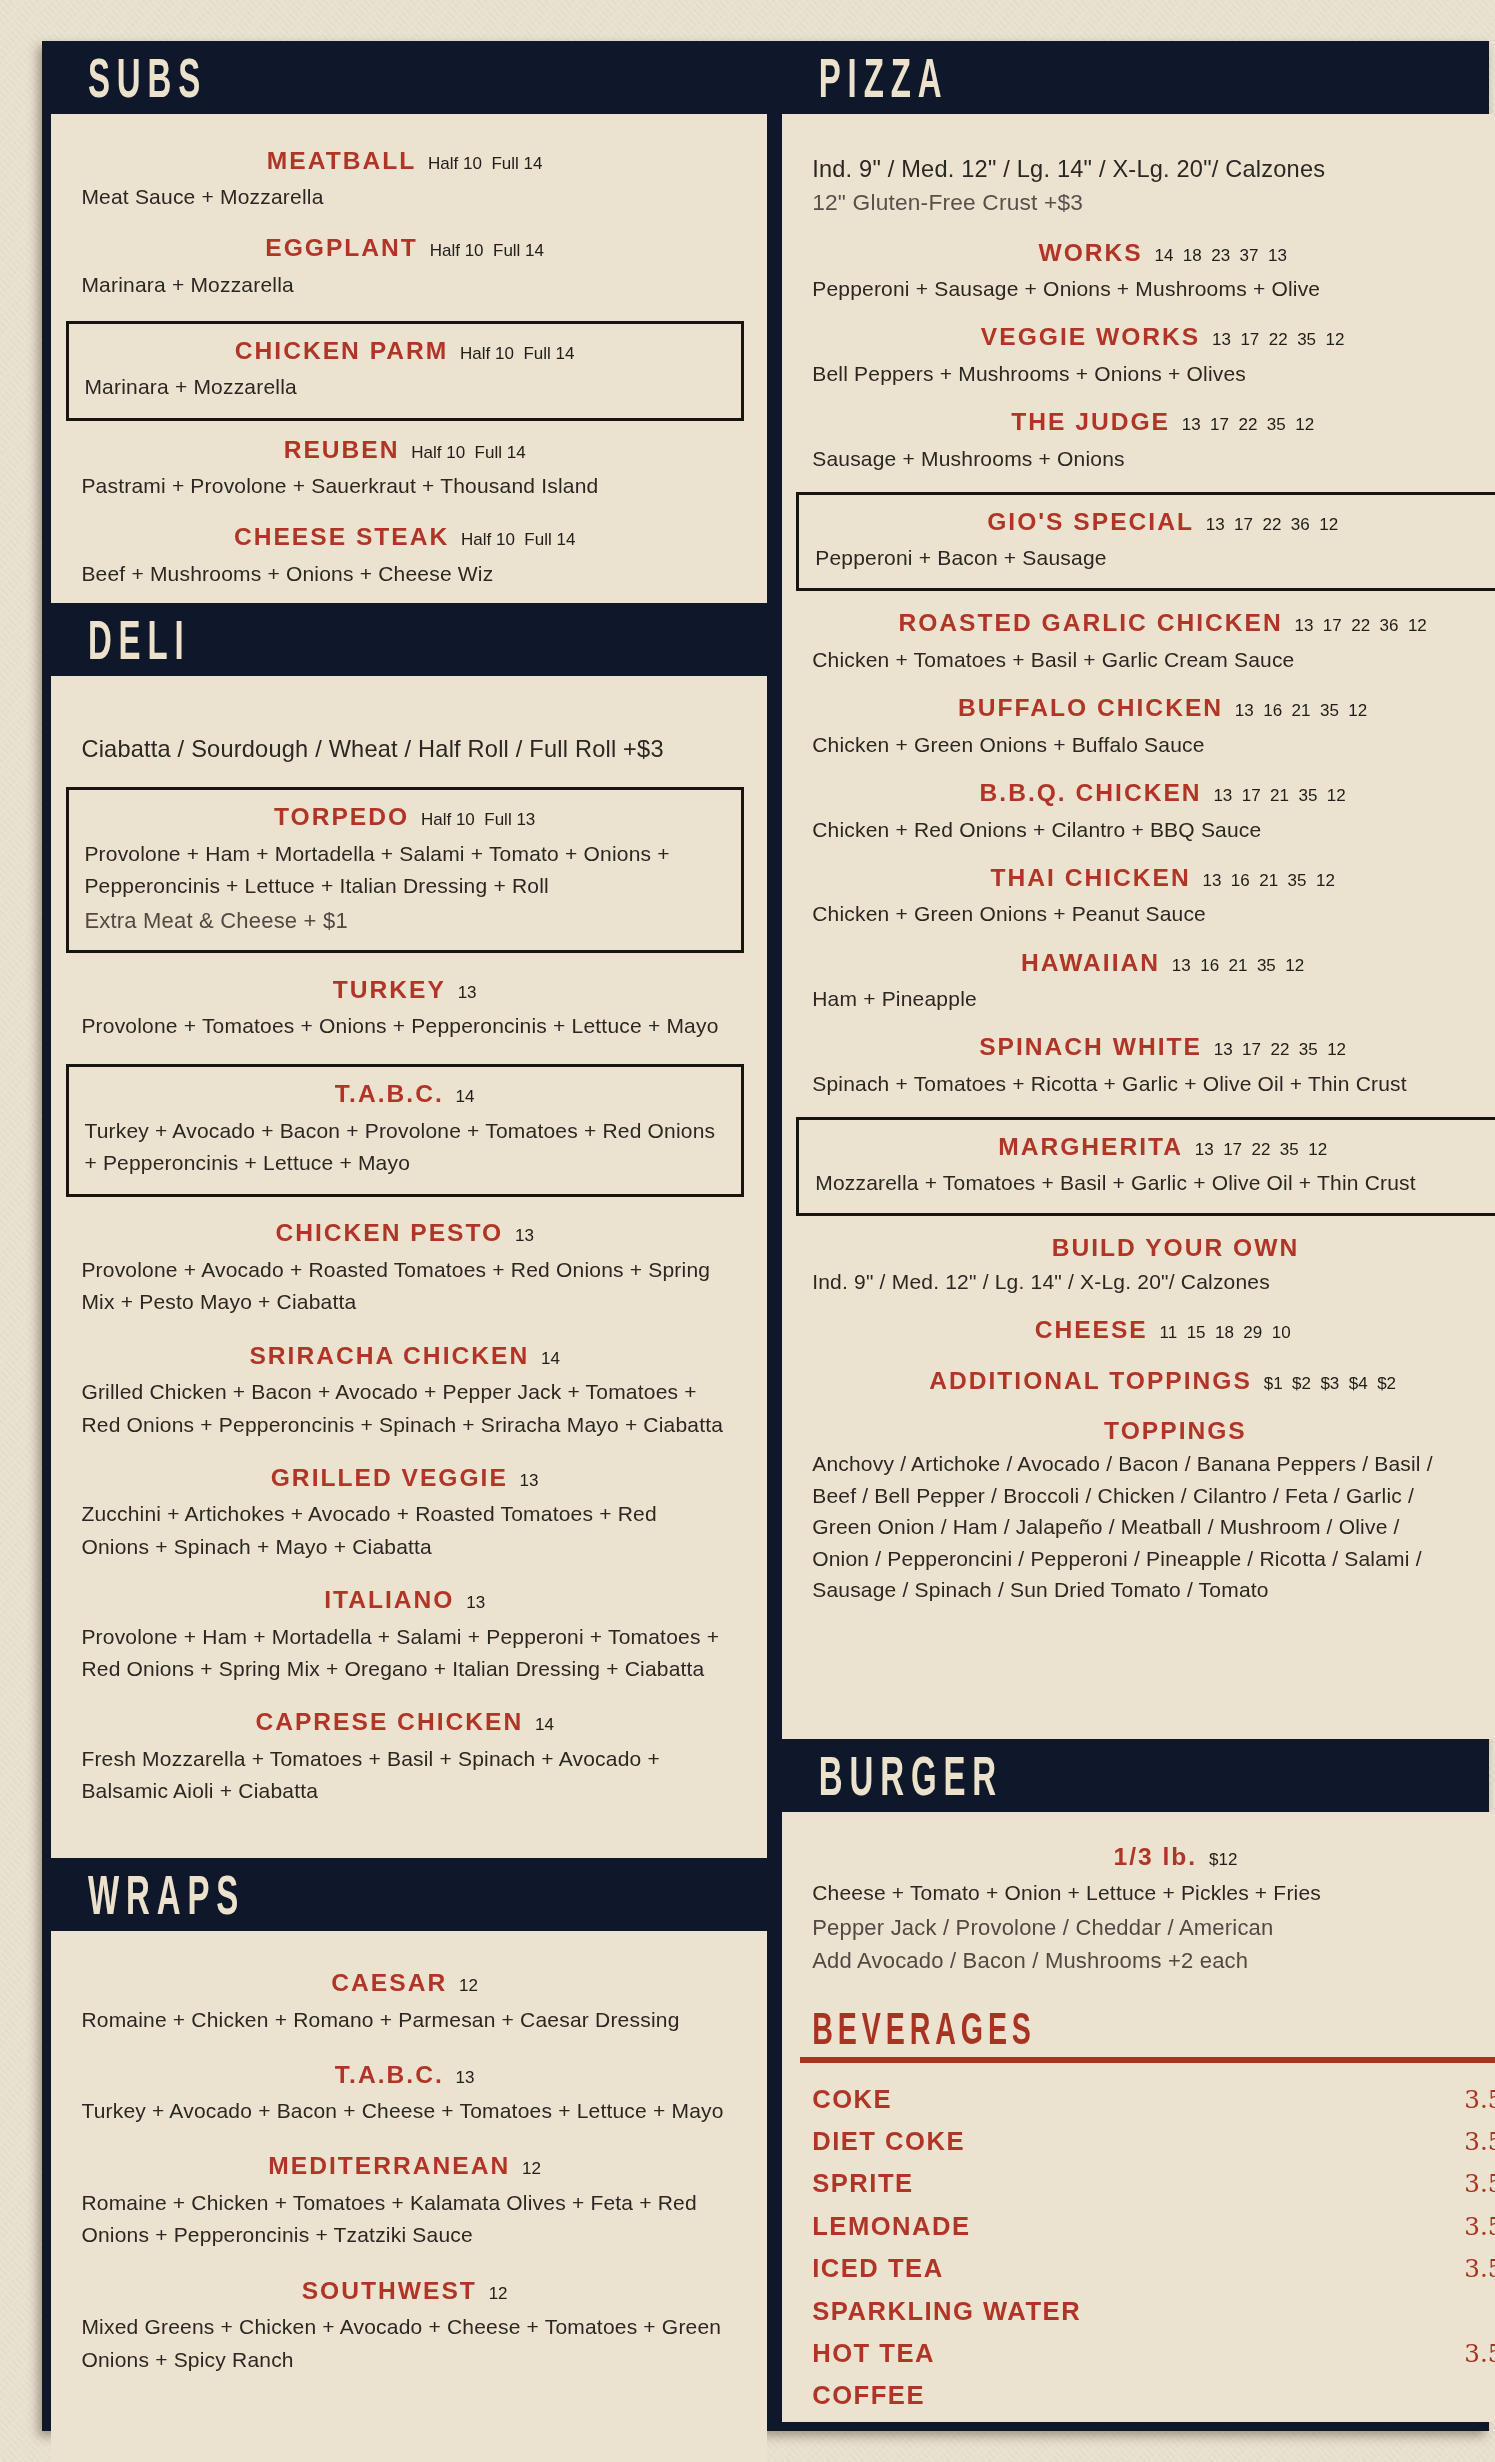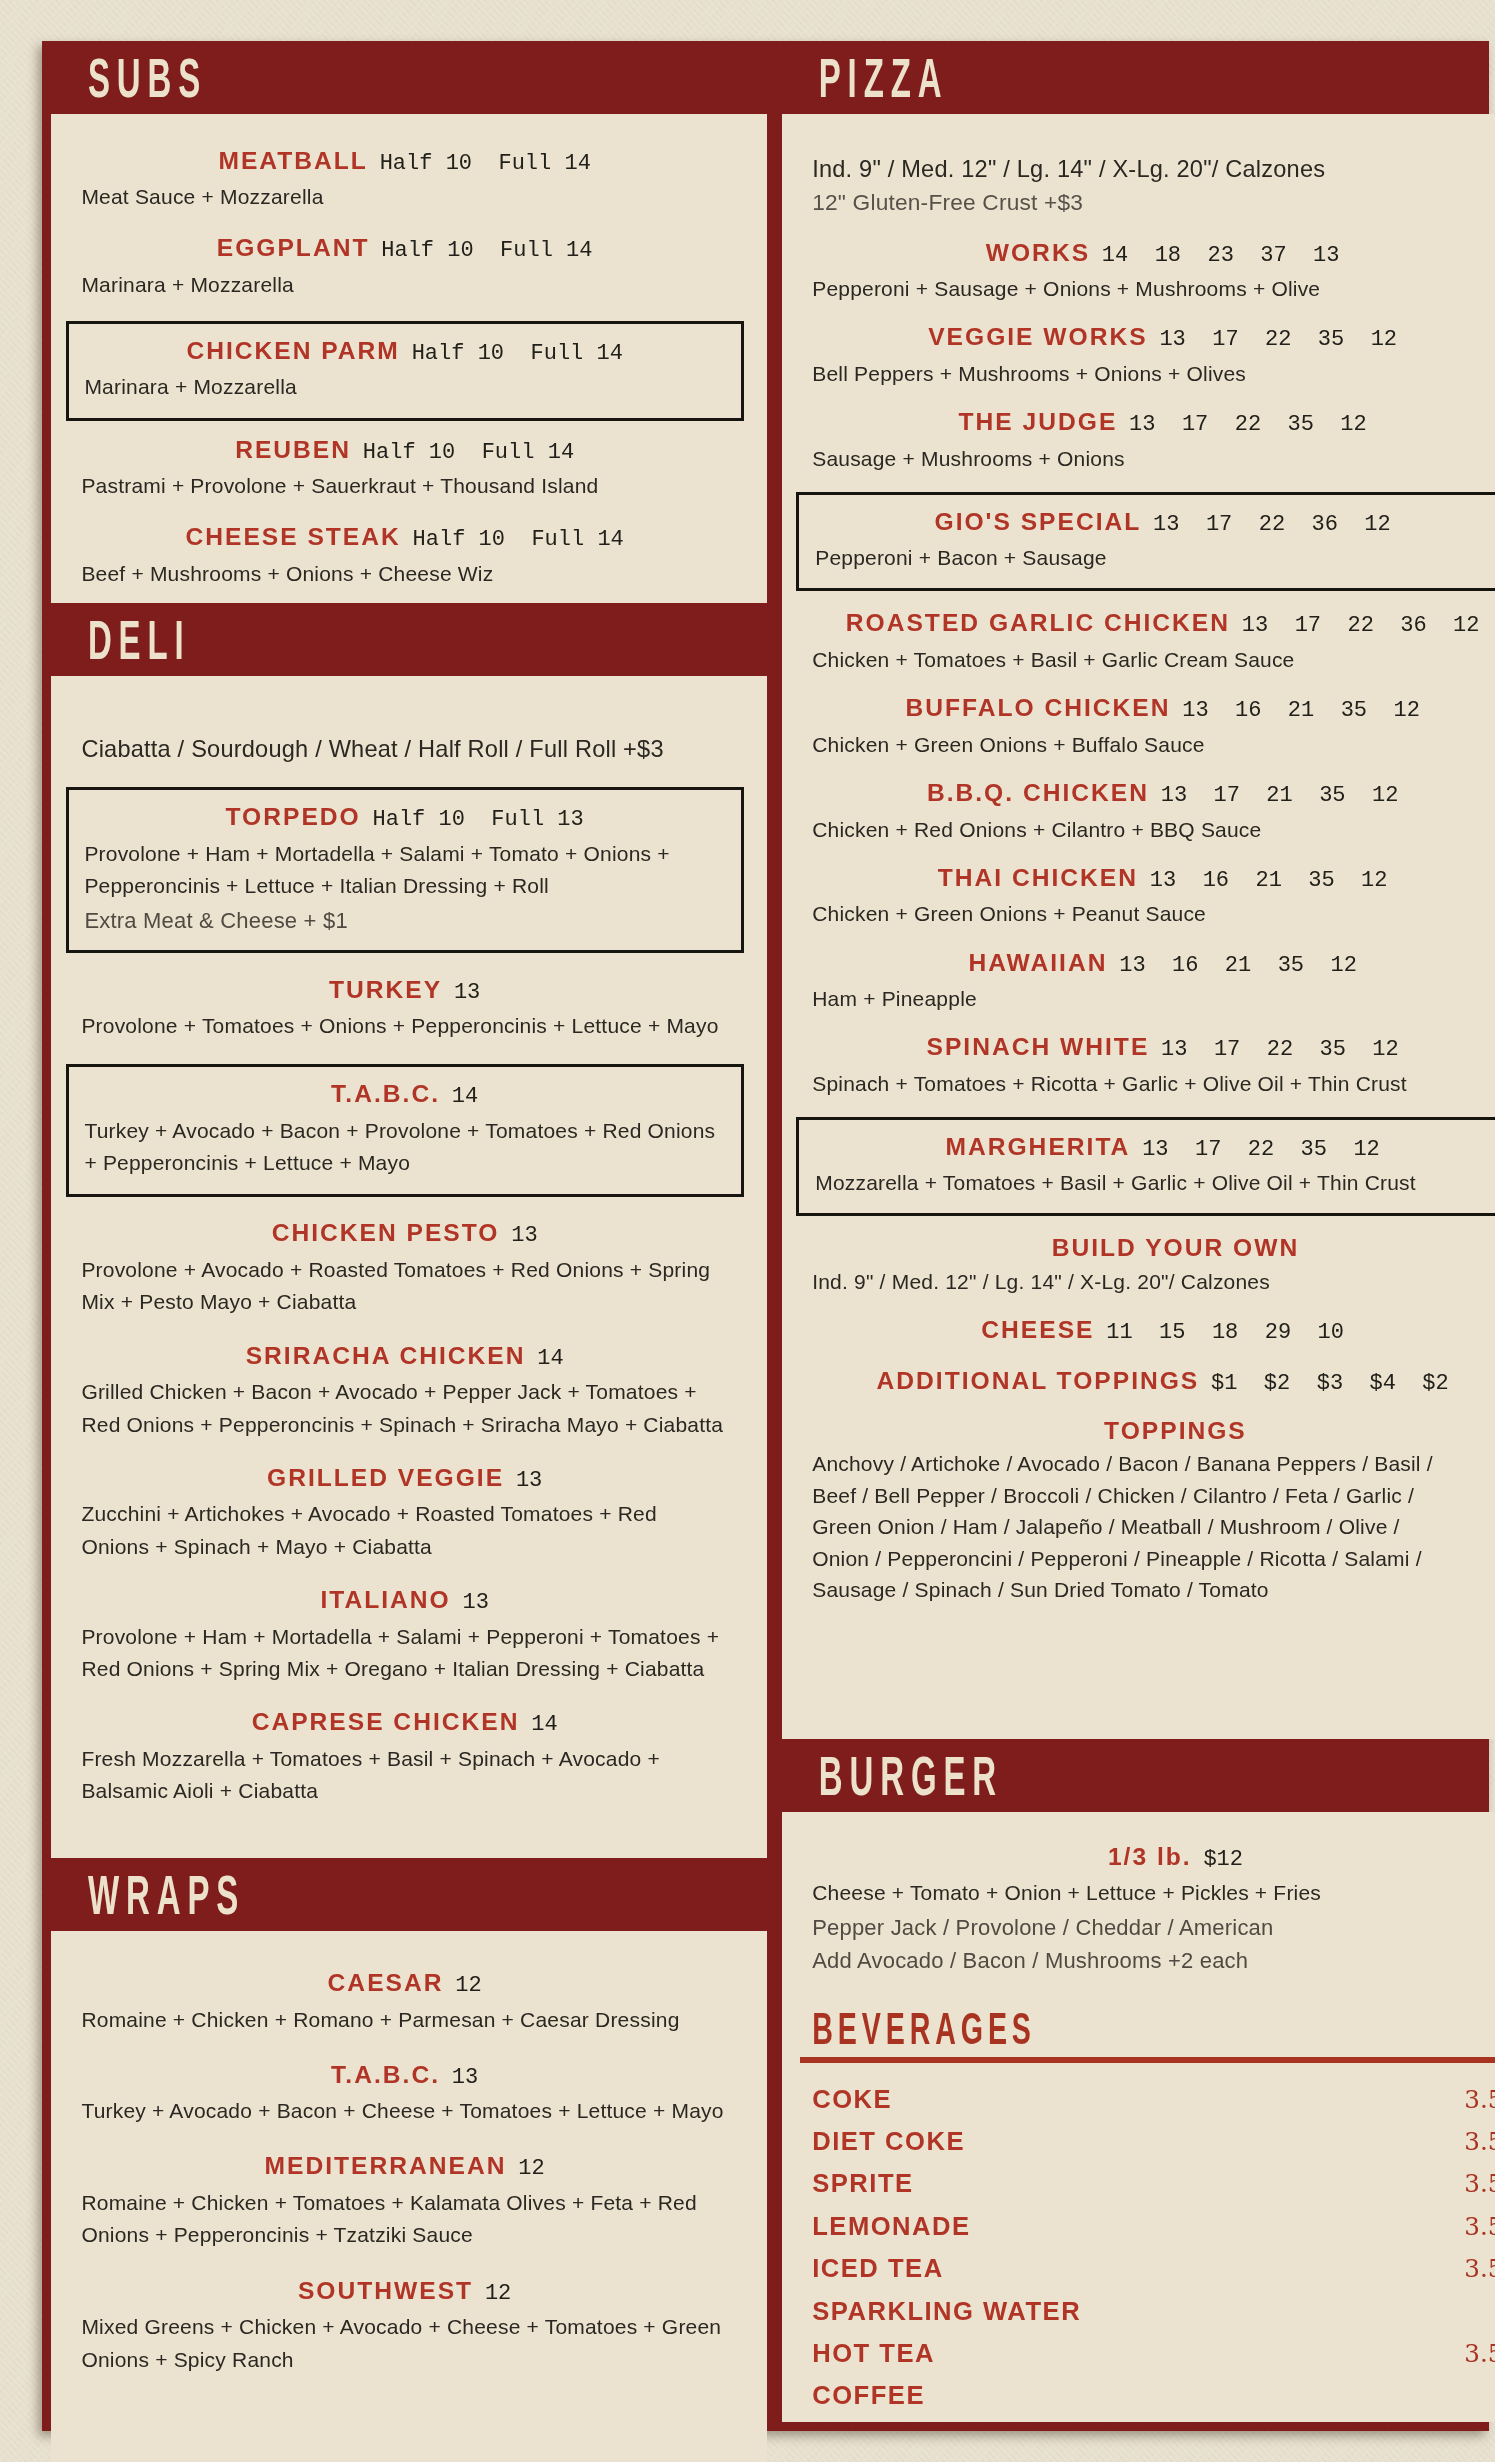--- a/index.html
+++ b/index.html
@@ -7,21 +7,21 @@
     width:1495px;height:2463px;position:relative;
     background-color:#e8e1d0;
     background-image:
       repeating-linear-gradient(47deg, rgba(120,105,80,0.05) 0 1px, transparent 1px 4.9px),
       repeating-linear-gradient(-43deg, rgba(255,255,252,0.05) 0 2px, transparent 2px 5.9px);
     font-family:"Liberation Sans", sans-serif;
     -webkit-font-smoothing:antialiased;
   }
   .frame{
     position:absolute;left:42px;top:41px;width:1447px;height:2390px;
-    background:#7f1d1d;display:flex;gap:14.8px;
+    background:#0f172a;display:flex;gap:14.8px;
     padding:0 8.9px 8.9px 8.9px;box-sizing:border-box;
     box-shadow:-3.9px 4.9px 9.9px rgba(70,58,35,.45);
   }
   .col{display:flex;flex-direction:column;flex:0 0 auto;}
   .col-left{width:716px;}
   .col-right{width:796px;}
   .band{height:73px;flex:0 0 auto;display:flex;align-items:center;padding-left:37px;}
   .band-title{
     font-weight:bold;font-size:33px;letter-spacing:6.9px;color:#ece2cb;
     transform:scaleY(1.7);transform-origin:left center;white-space:nowrap;
@@ -44,21 +44,21 @@
   .item{margin-bottom:23.6px;}
   .sec-subs .item{margin-bottom:19.7px;}
   .sec-deli .item{margin-bottom:21.7px;}
   .sec-pizza .item{margin-bottom:17.7px;}
   .irow{display:flex;justify-content:center;align-items:baseline;}
   .iname{
     font-size:24.6px;font-weight:bold;letter-spacing:2px;color:#b13527;
     line-height:29.6px;white-space:nowrap;
   }
   .iprice{
-    font-family:Liberation Mono, monospace;font-size:22px;color:#22201b;
+    font-family:Liberation Sans, sans-serif;font-size:17px;color:#22201b;
     white-space:pre;line-height:29.6px;flex:0 0 auto;margin-left:11.8px;
   }
   .sec-pizza .iprice{margin-right:25.6px;}
   .idesc{font-size:21px;color:#2b2722;line-height:32.5px;letter-spacing:0.2px;margin-top:3px;max-width:650px;}
   .sec-pizza .idesc{line-height:31.5px;max-width:638px;}
   .inote{font-size:22px;color:#504a42;line-height:30.5px;margin-top:3px;letter-spacing:0.2px;}
   .boxed{
     border:3px solid #17150f;margin:5.9px -15.8px 5.9px -15.8px;
     padding:11.8px 15.8px 13.8px 15.8px;
   }

